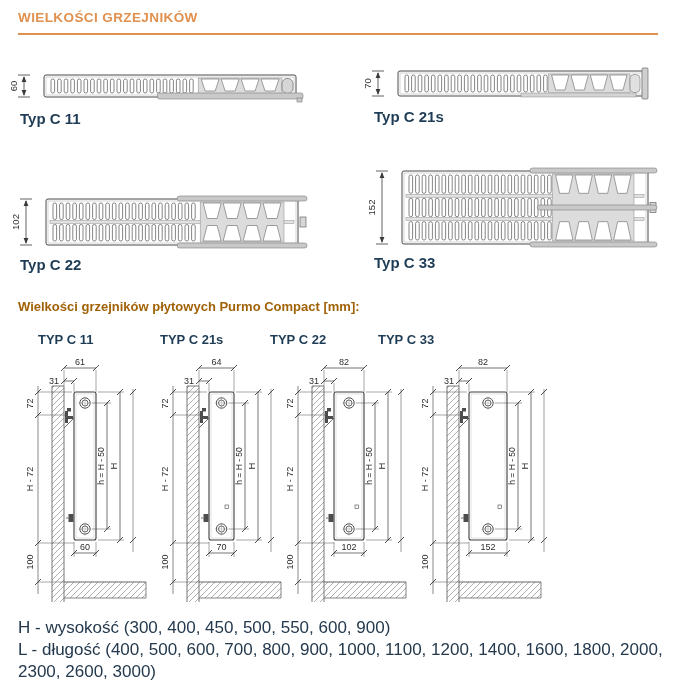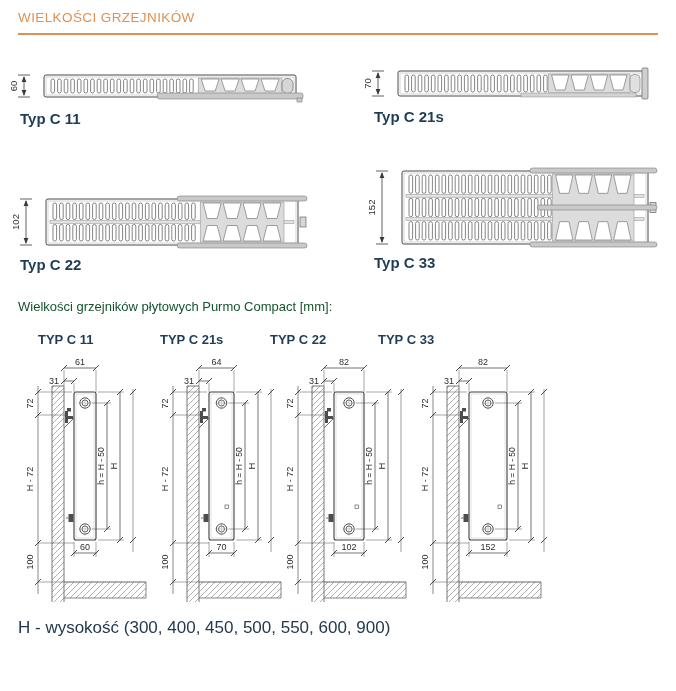--- a/index.html
+++ b/index.html
@@ -1,22 +1,22 @@
 <!DOCTYPE html>
 <html><head>
 <meta charset="utf-8">
 <style>
   html,body{margin:0;padding:0;background:#fff;}
   body{font-family:"Liberation Sans",sans-serif;}
   .page{position:relative;width:676px;height:691px;background:#ffffff;overflow:hidden;}
-  .title{position:absolute;left:18px;top:10px;font-size:13.5px;letter-spacing:.4px;color:#E09150;font-weight:400;}
+  .title{position:absolute;left:18px;top:10px;font-size:13.5px;letter-spacing:.4px;color:#E09150;font-weight:700;}
   .rule{position:absolute;left:18px;top:33px;width:640px;height:2px;background:#E09150;}
   .fig{position:absolute;}
   .flabel{position:absolute;font-size:15px;font-weight:700;color:#1E3C55;white-space:nowrap;}
-  .cheading{position:absolute;left:18px;top:299px;font-size:13px;font-weight:400;color:#14532d;}
+  .cheading{position:absolute;left:18px;top:299px;font-size:13px;font-weight:700;color:#a16207;}
   .colhead{position:absolute;top:332px;font-size:13px;font-weight:700;color:#1E3C55;white-space:nowrap;}
   .install{position:absolute;top:356px;}
   .legend{position:absolute;left:18px;top:617px;font-size:17px;color:#24394D;line-height:22px;}
   svg{display:block;}
   svg text{font-family:"Liberation Sans",sans-serif;}
 </style>
 </head>
 <body>
 
 <div class="page">
@@ -581,15 +581,16 @@
       <line x1="62" y1="197" x2="100" y2="197" stroke="#3a3a3a" stroke-width="0.7"></line>
       <line x1="59" y1="200" x2="65" y2="194" stroke="#3a3a3a" stroke-width="0.9"></line>
       <line x1="97" y1="200" x2="103" y2="194" stroke="#3a3a3a" stroke-width="0.9"></line>
       <text x="81" y="194" font-size="9" text-anchor="middle" fill="#2d2d2d" font-weight="500">152</text>
       <line x1="62" y1="186" x2="62" y2="201" stroke="#3a3a3a" stroke-width="0.45"></line>
       <line x1="100" y1="186" x2="100" y2="201" stroke="#3a3a3a" stroke-width="0.45"></line>
     </svg>
 
   <div class="legend">
     <div>H - wysokość (300, 400, 450, 500, 550, 600, 900)</div>
+    <div>L - długość (400, 500, 600, 700, 800, 900, 1000, 1100, 1200, 1400, 1600, 1800, 2000, 2300, 2600, 3000)</div>
   </div>
 
 </div>
 
 </body></html>

